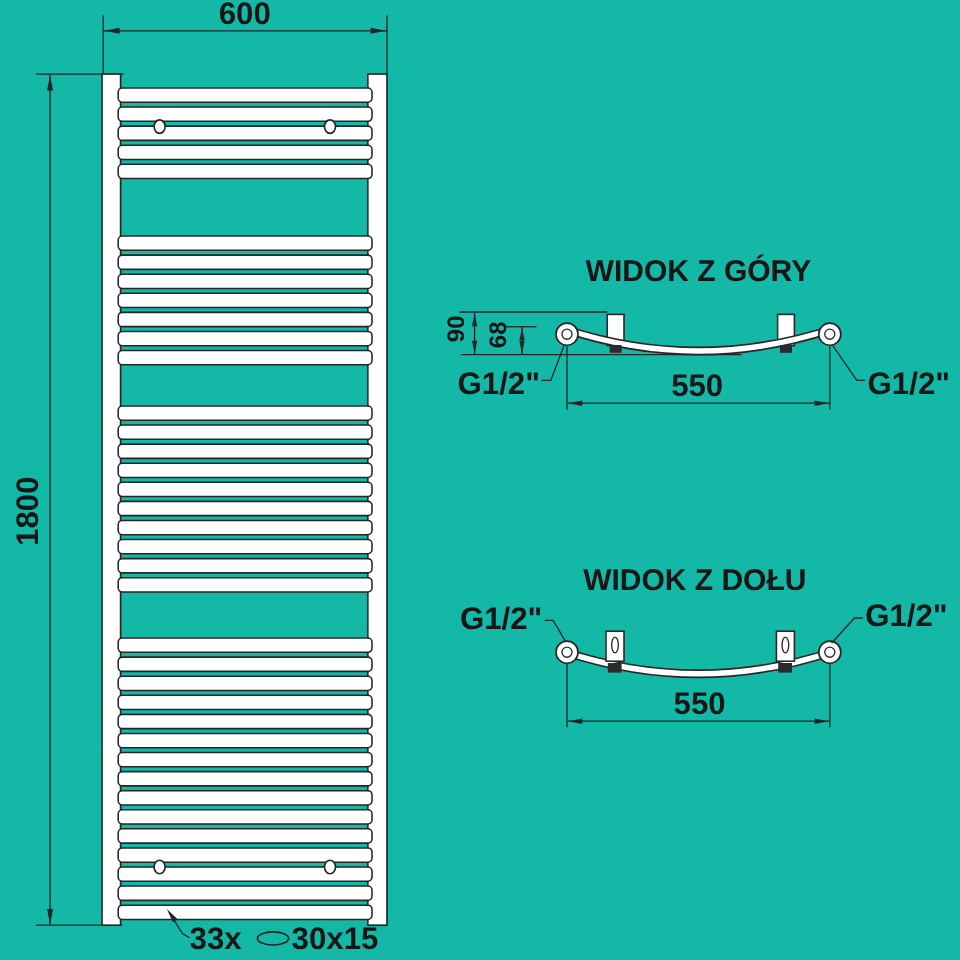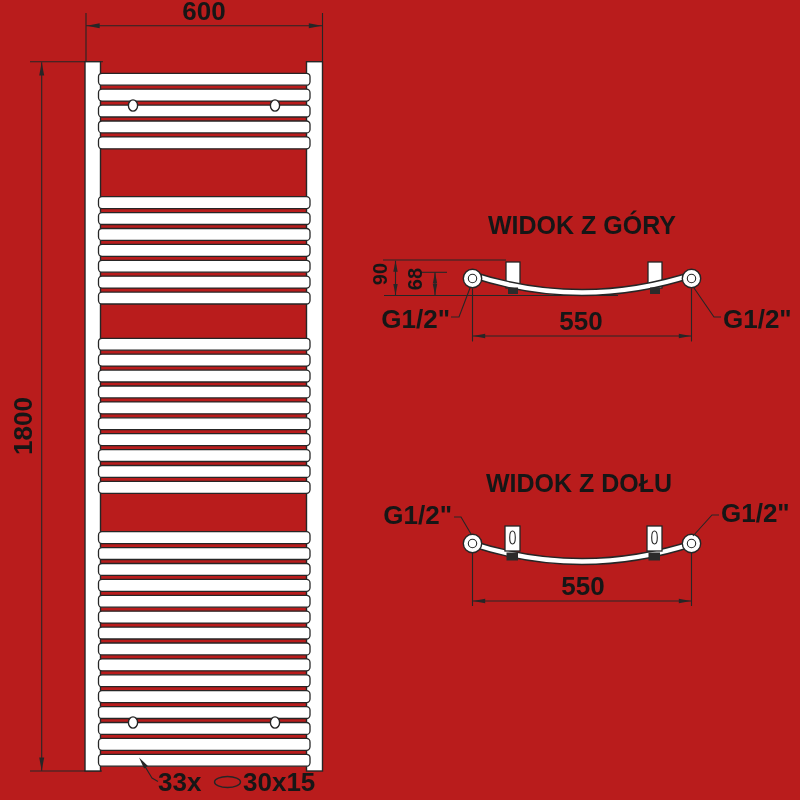--- a/index.html
+++ b/index.html
@@ -1,16 +1,16 @@
 <!DOCTYPE html>
 <html><head>
 <meta charset="utf-8">
 <style>
   html,body{margin:0;padding:0;background:#ffffff;}
-  .page{width:800px;height:800px;background:#b91c1c;position:relative;}
+  .page{width:800px;height:800px;background:#14b8a6;position:relative;}
   svg{display:block;}
   .ln{stroke:#262626;stroke-width:1.1;fill:none;}
   .lnx{stroke:#262626;stroke-width:1.4;fill:none;}
   .shape{fill:#ffffff;stroke:#262626;stroke-width:1.4;}
   .tube{fill:#ffffff;stroke:#262626;stroke-width:1.3;}
   .port{fill:#ffffff;stroke:#262626;stroke-width:1.4;}
   .foot{fill:#2b2b2b;stroke:none;}
   .ar{fill:#262626;stroke:none;}
   .tx{font-family:"Liberation Sans","DejaVu Sans",sans-serif;font-size:26px;font-weight:600;fill:#161616;}
   .tx-sm{font-family:"Liberation Sans","DejaVu Sans",sans-serif;font-size:20px;font-weight:600;fill:#161616;}

